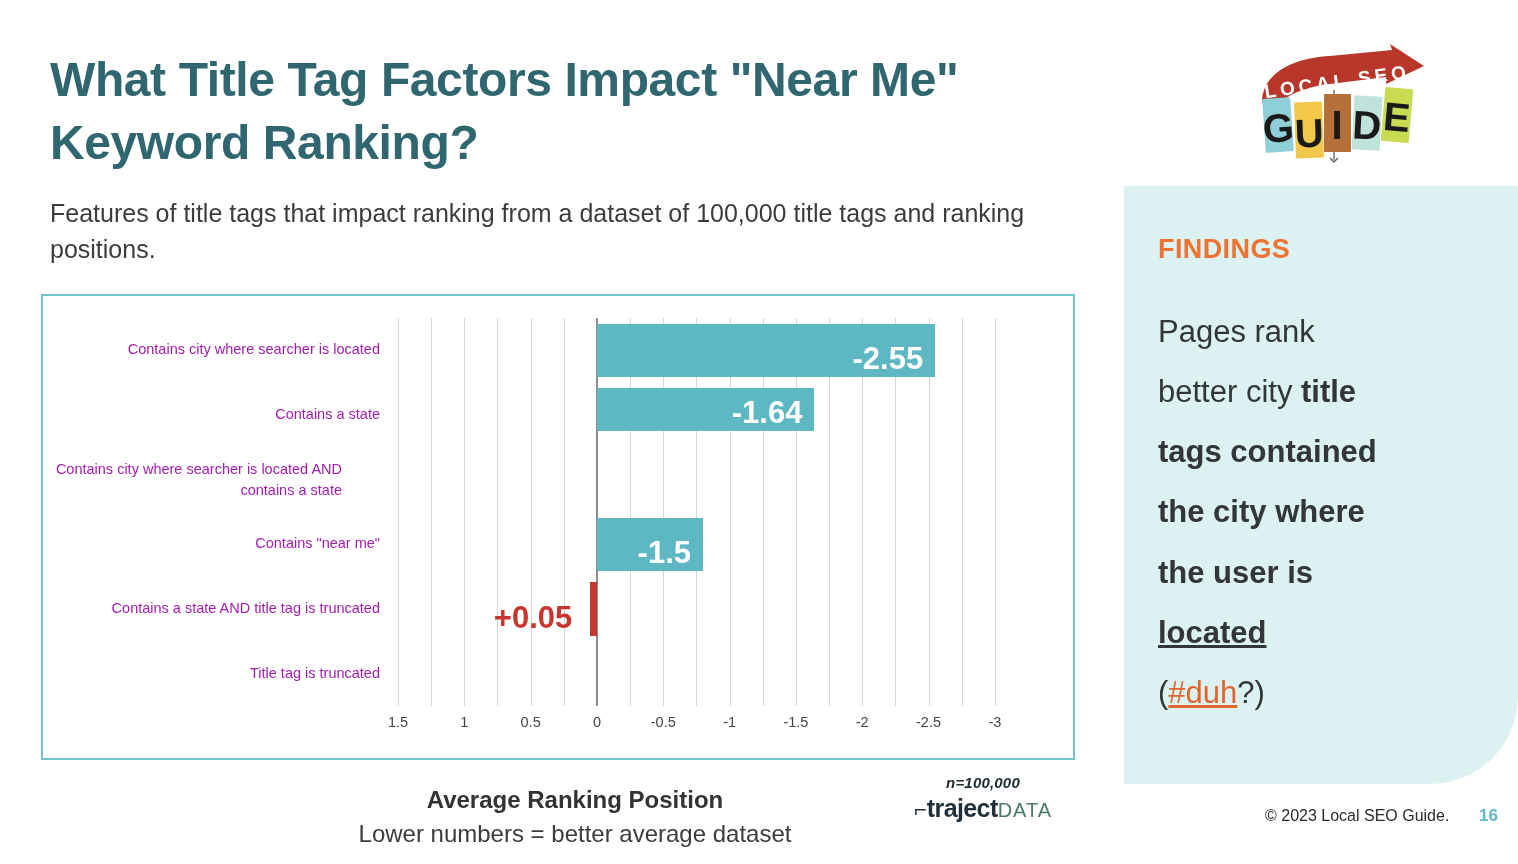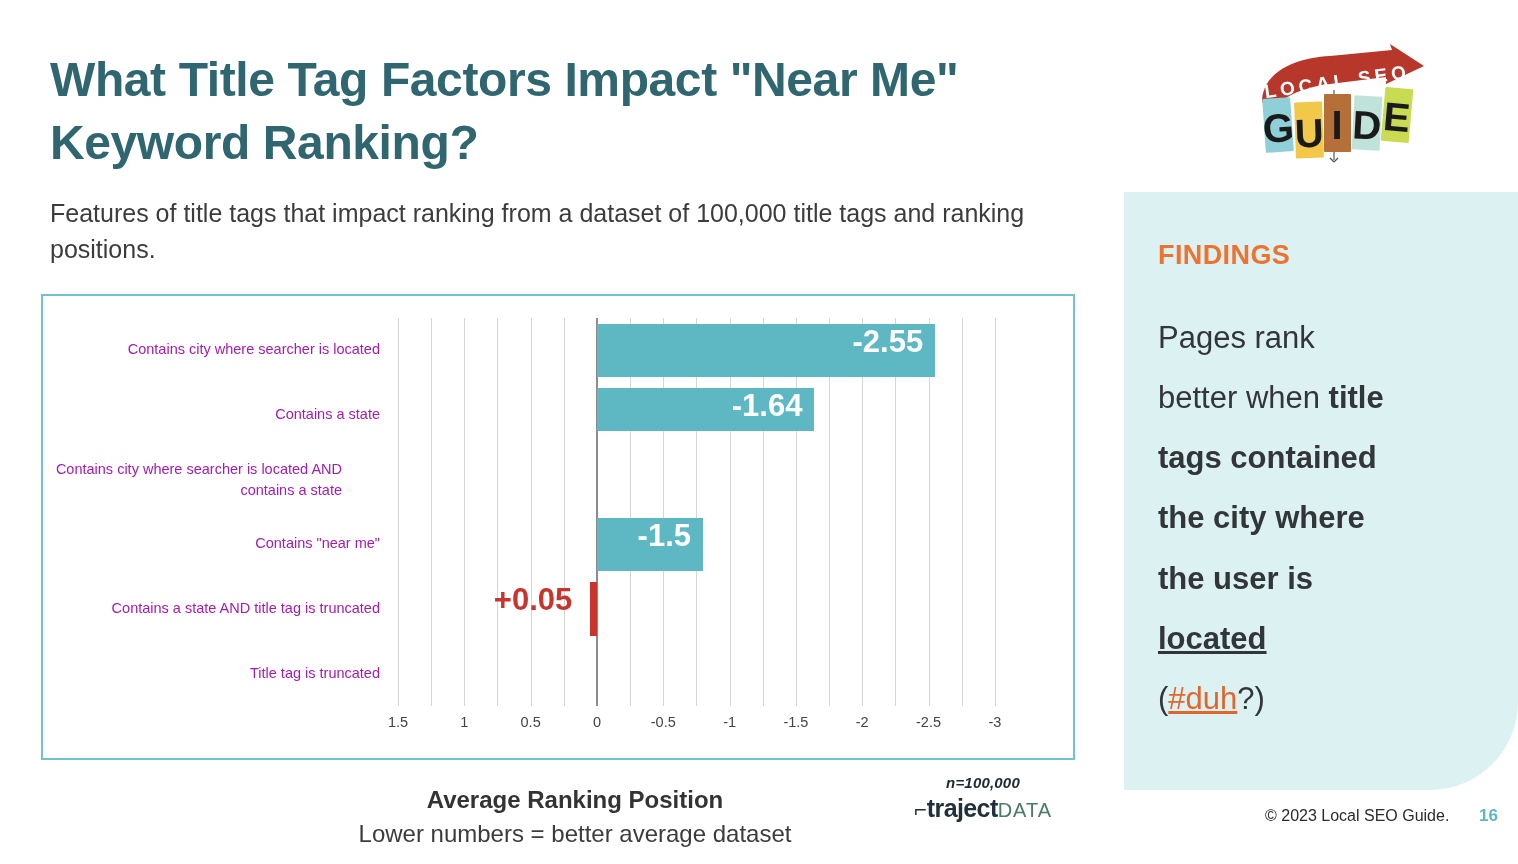--- a/index.html
+++ b/index.html
@@ -43,21 +43,21 @@
     left: 1252px;
     top: 44px;
     width: 176px;
     height: 120px;
   }
 
   
   #findings-panel {
     position: absolute;
     left: 1124px;
-    top: 192px;
+    top: 186px;
     width: 394px;
     height: 598px;
     background: #DCF1F2;
     border-bottom-right-radius: 88px;
   }
   #findings-heading {
     position: absolute;
     left: 34px;
     top: 48px;
     color: #EE7330;
@@ -116,21 +116,21 @@
   }
   .zeroline {
     position: absolute;
     width: 2px;
     background: #8C8C8C;
   }
   
   .bar {
     position: absolute;
     display: flex;
-    align-items: flex-start;
+    align-items: flex-end;
   }
   .bar.neg { justify-content: flex-end; background: #5DB8C4; }
   .bar.pos { justify-content: flex-start; background: #C6362F; }
   .bar-value {
     font-size: 31px;
     font-weight: bold;
     color: #ffffff;
     padding: 0 12px;
     white-space: nowrap;
   }
@@ -241,21 +241,21 @@
       <rect x="131" y="44" width="28" height="54" rx="1" fill="#C9DB52" transform="rotate(5 145 71)"></rect>
       <text x="145" y="87" font-family="Liberation Sans, sans-serif" font-size="40" font-weight="bold" fill="#1A1A1A" text-anchor="middle" transform="rotate(5 145 71)">E</text>
     </g>
   </svg>
 </div>
 
 <div id="findings-panel">
   <div id="findings-heading">FINDINGS</div>
   <div id="findings-body">
     <span>Pages rank</span><br>
-    <span>better when </span><b>title</b><br>
+    <span>better city </span><b>title</b><br>
     <b>tags contained</b><br>
     <b>the city where</b><br>
     <b>the user is</b><br>
     <b class="u">located</b><br>
     <span>(</span><a class="duh" href="#">#duh</a><span>?)</span>
   </div>
 </div>
 
 <div id="chart-frame">
   <div id="plot">

